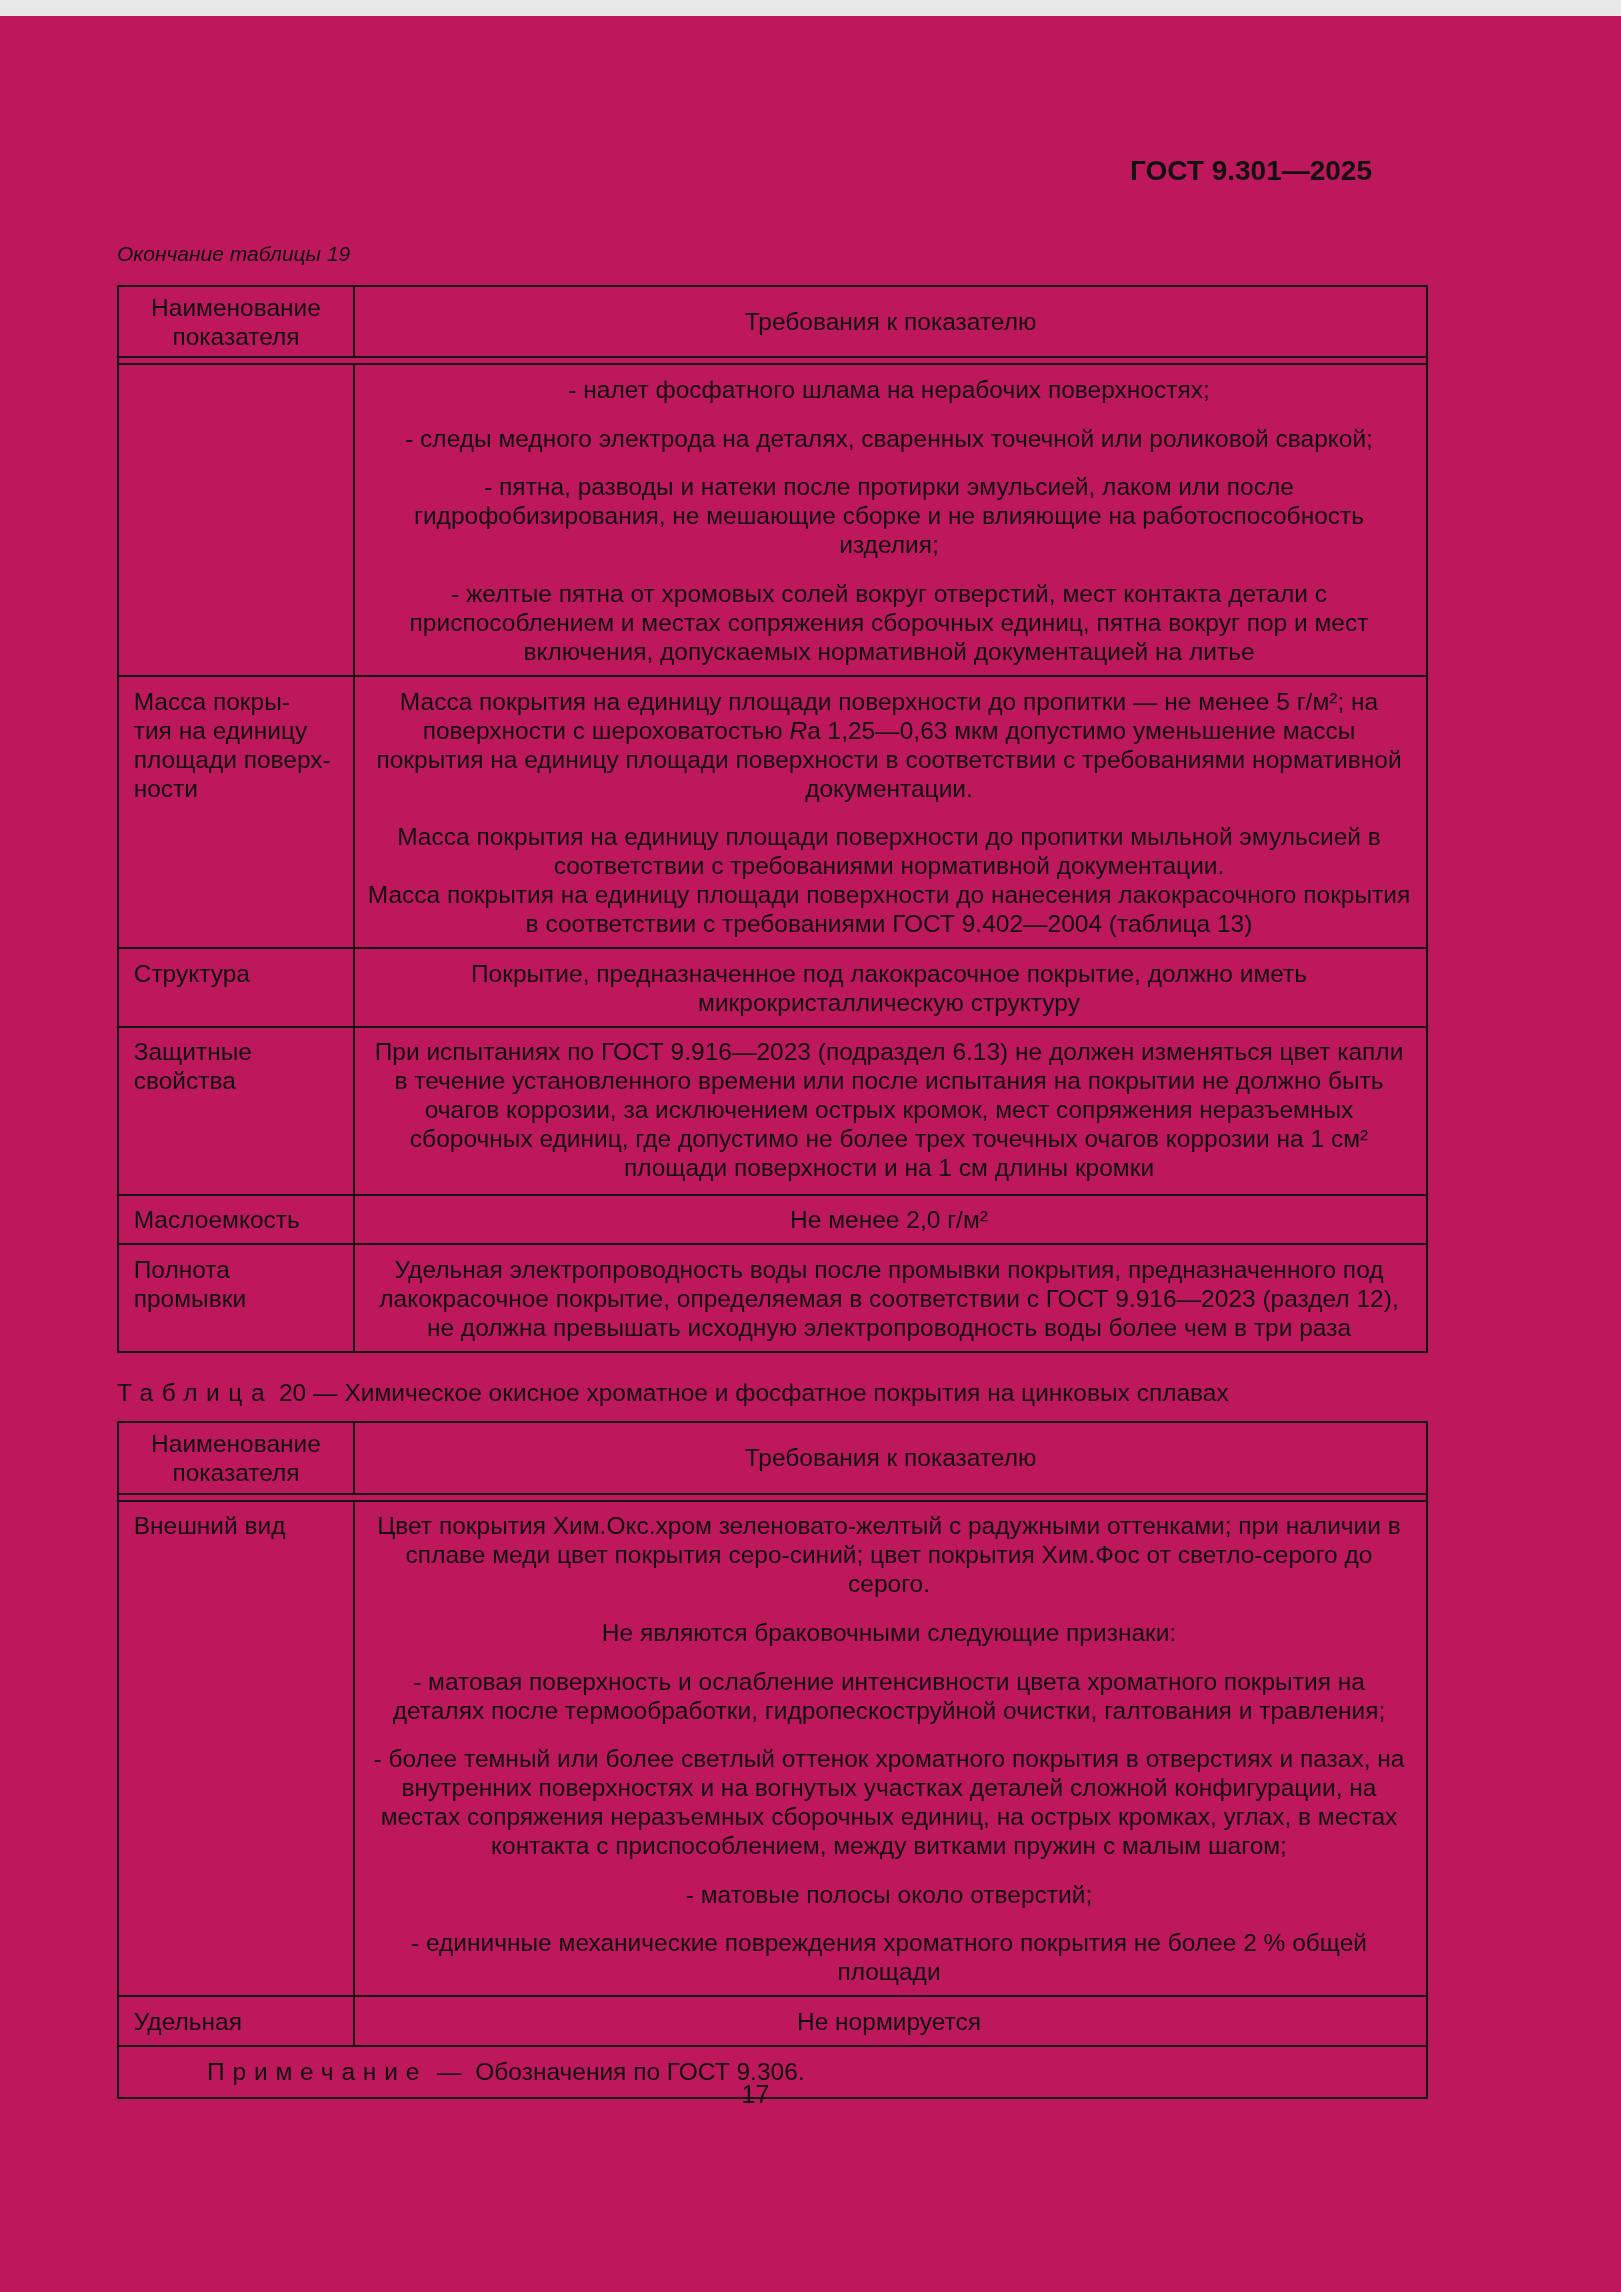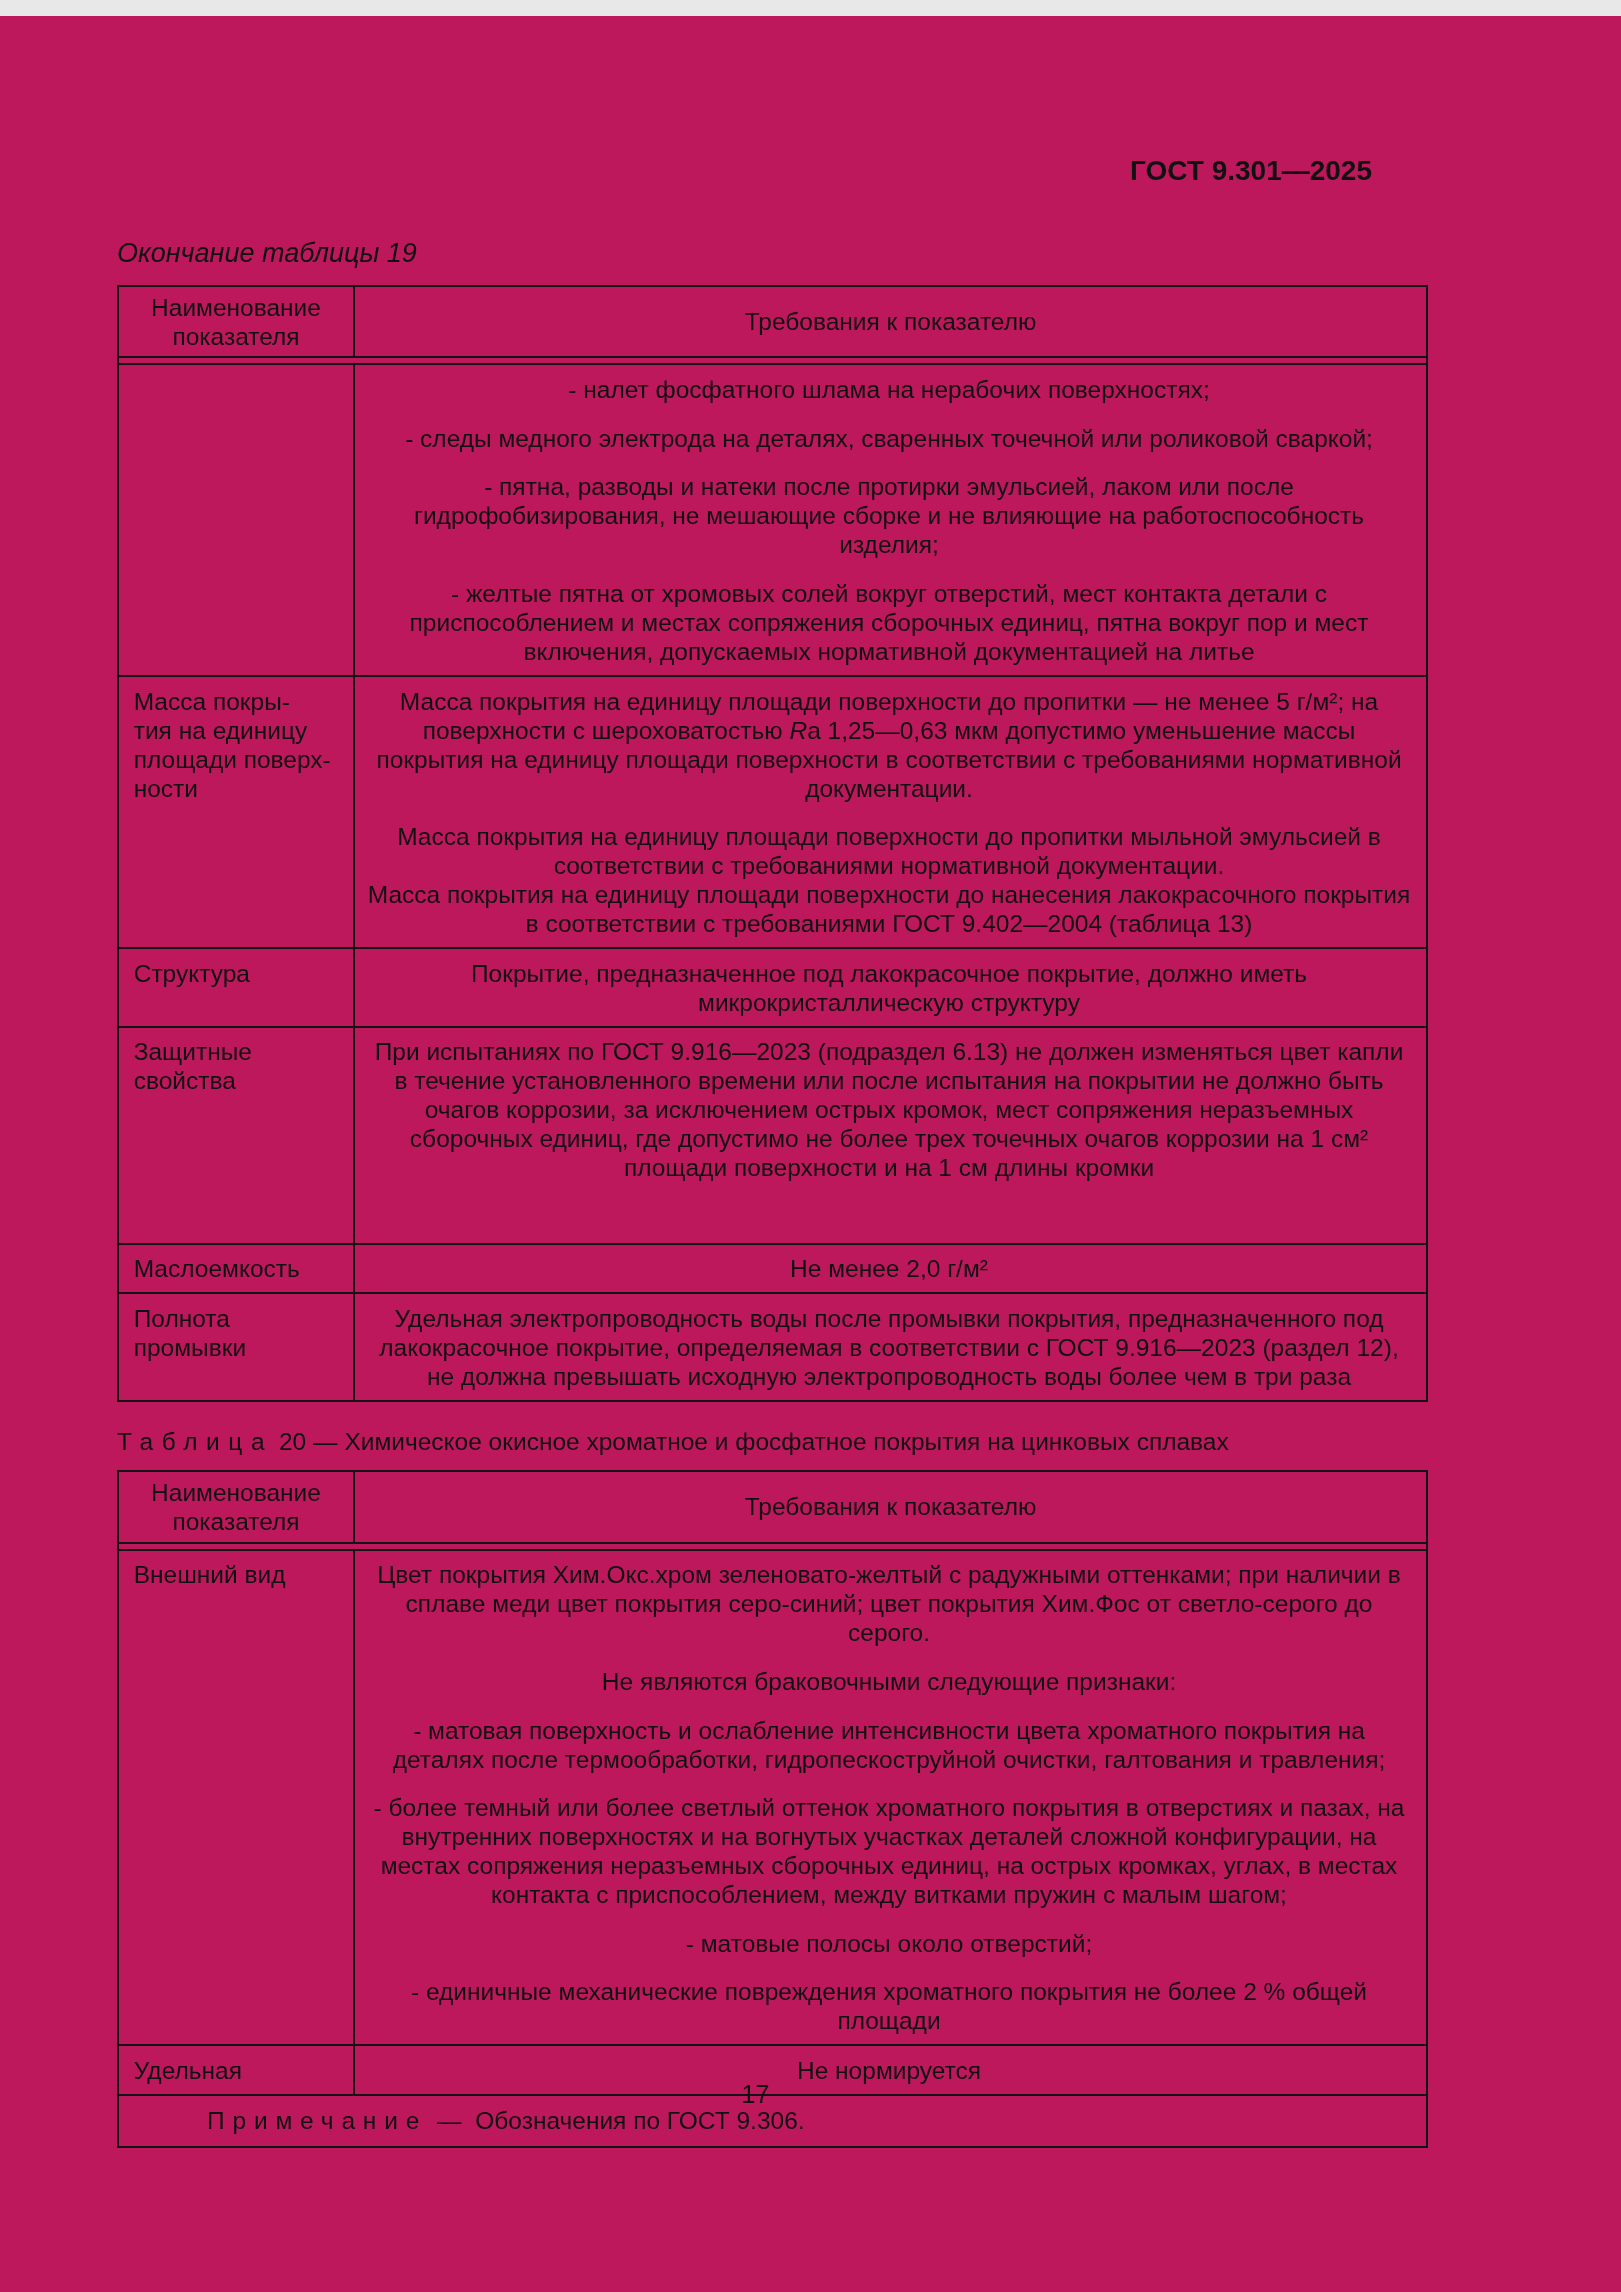--- a/index.html
+++ b/index.html
@@ -8,21 +8,21 @@
     position:relative; width:1621px; height:2293px; margin:16px auto;
     background:#be185d; color:#111;
     font-family:"Liberation Sans","DejaVu Sans",sans-serif;
     font-size:24.5px; line-height:29px;
   }
   .running-head {
     position:absolute; top:139px; right:249px;
     font-weight:bold; font-size:28px; line-height:31px;
   }
   .content { position:absolute; top:223px; left:117px; width:1311px; }
-  .cont-label { font-style:italic; font-size:27px; line-height:29px; margin-bottom:16.7px; }
+  .cont-label { font-style:italic; font-size:21px; line-height:29px; margin-bottom:16.7px; }
   .t-caption { margin-top:25.5px; margin-bottom:13.7px; font-size:24.5px; }
   .t-caption .cap-label { letter-spacing:0.35em; }
   .t-caption .cap-num { margin-left:5.9px; }
   table.gost {
     width:1311px; border-collapse:collapse; table-layout:fixed;
     border:2.9px solid #141414;
   }
   table.gost col.c1 { width:236px; }
   table.gost td, table.gost th {
     border:2px solid #141414; vertical-align:top;
@@ -94,21 +94,21 @@
               <div class="par">Масса покрытия на единицу площади поверхности до пропитки мыльной эмульсией в соответствии с требованиями нормативной документации.
 Масса покрытия на единицу площади поверхности до нанесения лакокрасочного покрытия в соответствии с требованиями ГОСТ 9.402—2004 (таблица 13)</div>
             </td>
           </tr>
           <tr style="height: 74px;">
             <td class="cname">Структура</td>
             <td class="creq">
               <div class="par">Покрытие, предназначенное под лакокрасочное покрытие, должно иметь микрокристаллическую структуру</div>
             </td>
           </tr>
-          <tr style="height: 217px;">
+          <tr style="height: 168px;">
             <td class="cname">Защитные свойства</td>
             <td class="creq">
               <div class="par">При испытаниях по ГОСТ 9.916—2023 (подраздел 6.13) не должен изменяться цвет капли в течение установленного времени или после испытания на покрытии не должно быть очагов коррозии, за исключением острых кромок, мест сопряжения неразъемных сборочных единиц, где допустимо не более трех точечных очагов коррозии на 1 см² площади поверхности и на 1 см длины кромки</div>
             </td>
           </tr>
           <tr style="height: 45px;">
             <td class="cname">Маслоемкость</td>
             <td class="creq">
               <div class="par">Не менее 2,0 г/м²</div>
             </td>

